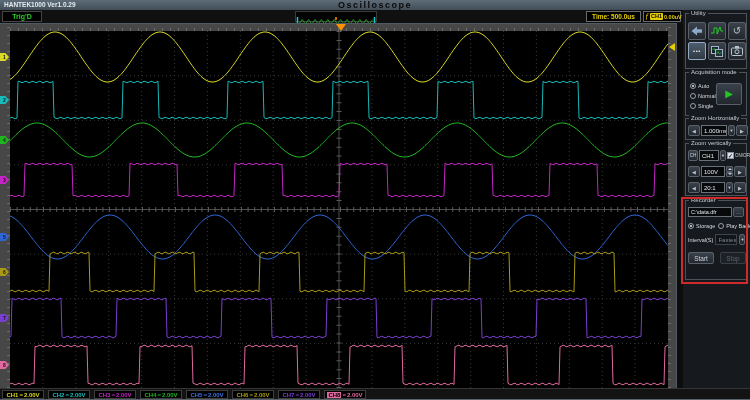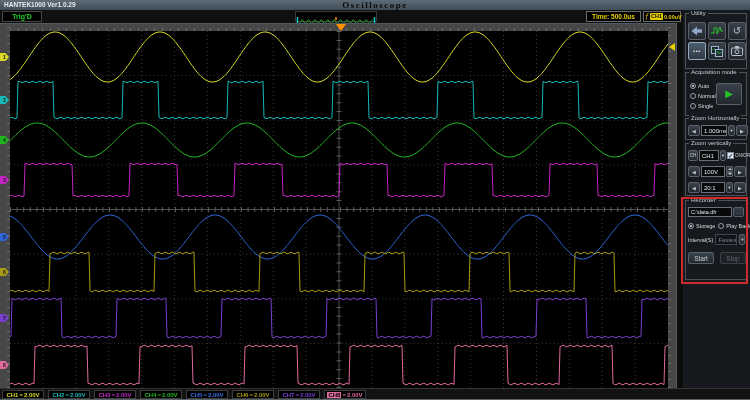--- a/index.html
+++ b/index.html
@@ -2,21 +2,21 @@
 <html><head>
 <meta charset="utf-8">
 <style>
   html,body{margin:0;padding:0;background:#000;}
   #app{position:relative;width:750px;height:400px;background:#0d0d0d;overflow:hidden;
        font-family:"Liberation Sans",sans-serif;box-shadow:inset 0 0 0 1px #3a424a;}
   
   .titlebar{position:absolute;left:0;top:0;width:750px;height:10px;
     background:linear-gradient(#5d6c78,#414d57);display:flex;align-items:center;}
   .apptitle{position:absolute;left:4px;top:1px;font-size:6.5px;font-weight:bold;color:#e4ebf1;white-space:nowrap;}
-  .wintitle{position:absolute;left:0;right:0;text-align:center;font-family:Liberation Serif, serif;
+  .wintitle{position:absolute;left:0;right:0;text-align:center;font-family:Liberation Sans, sans-serif;
     font-size:9px;font-weight:bold;color:#0b0b0b;letter-spacing:1.5px;line-height:10px;}
   
   .toolbar{position:absolute;left:0;top:10px;width:750px;height:14px;background:#101010;}
   .trigd{position:absolute;left:2px;top:1px;width:40px;height:11px;background:#000;border:1px solid #454545;
     color:#24d024;font-size:7px;font-weight:bold;line-height:10px;text-align:center;box-sizing:border-box;}
   .preview{position:absolute;left:295px;top:1px;width:82px;height:11px;background:#040404;border:1px solid #3a3a3a;box-sizing:border-box;}
   .timebox{position:absolute;left:586px;top:1px;width:55px;height:11px;background:#000;border:1px solid #6a6a6a;
     color:#e8d000;font-size:6.5px;font-weight:bold;line-height:9px;text-align:center;box-sizing:border-box;white-space:nowrap;}
   .trigbox{position:absolute;left:643px;top:1px;width:38px;height:11px;background:#000;border:1px solid #6a6a6a;
     display:flex;align-items:center;gap:1px;padding:0 1px;box-sizing:border-box;white-space:nowrap;}

